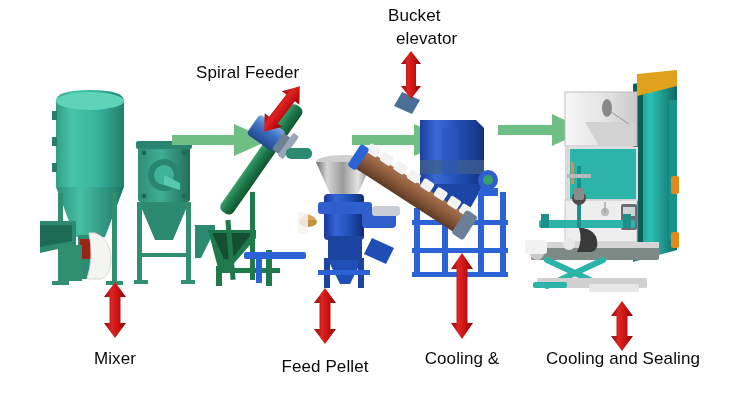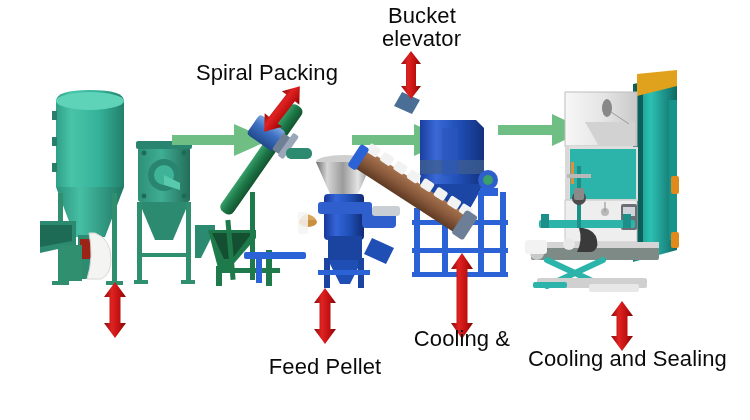--- a/index.html
+++ b/index.html
@@ -1,19 +1,19 @@
 <!DOCTYPE html>
 <html><head>
 <meta charset="utf-8">
 <style>
   html,body{margin:0;padding:0;background:#fff;}
   body{width:750px;height:420px;position:relative;overflow:hidden;
        font-family:"Liberation Sans","DejaVu Sans",sans-serif;background:#ffffff;}
   #stage{position:absolute;left:0;top:0;width:750px;height:420px;background:#fff;}
-  .lbl{position:absolute;color:#0a0a0a;font-size:22px;line-height:21px;white-space:pre;letter-spacing:.1px;}
+  .lbl{position:absolute;color:#0a0a0a;font-size:17px;line-height:21px;white-space:pre;letter-spacing:.1px;}
   .lbl.c{text-align:center;}
   .node{position:absolute;}
   svg{display:block;overflow:visible;}
 </style>
 </head>
 <body>
 
 <div id="stage">
 
   <div class="node" style="left:40px;top:85px;width:175px;height:205px;">
@@ -376,25 +376,26 @@
           <stop offset="0%" stop-color="#8c0a0a"></stop>
             <stop offset="35%" stop-color="#e02222"></stop>
           <stop offset="70%" stop-color="#c01010"></stop>
             <stop offset="100%" stop-color="#7d0606"></stop>
         </linearGradient>
       </defs>
       <path d="M14 1 l11 15 l-5.5 0 l0 20 l5.5 0 l-11 15 l-11 -15 l5.5 0 l0 -20 l-5.5 0 z" fill="url(#gRedV5)"></path>
     </svg>
   </div>
 
-  <div class="lbl" style="left:196px;top:62px;">Spiral Packing</div>
+  <div class="lbl" style="left:196px;top:62px;">Spiral Feeder</div>
 
   <div class="lbl" style="left:388px;top:5px;">Bucket</div>
-  <div class="lbl" style="left:382px;top:28px;">elevator</div>
-
+  <div class="lbl" style="left:396px;top:28px;">elevator</div>
+
+  <div class="lbl c" style="left:65px;top:348px;width:100px;">Mixer</div>
 
   <div class="lbl c" style="left:265px;top:356px;width:120px;">Feed Pellet</div>
 
-  <div class="lbl c" style="left:382px;top:328px;width:160px;">Cooling &amp;</div>
+  <div class="lbl c" style="left:382px;top:348px;width:160px;">Cooling &amp;</div>
 
   <div class="lbl c" style="left:528px;top:348px;width:190px;">Cooling and Sealing</div>
 
 </div>
 
 </body></html>

